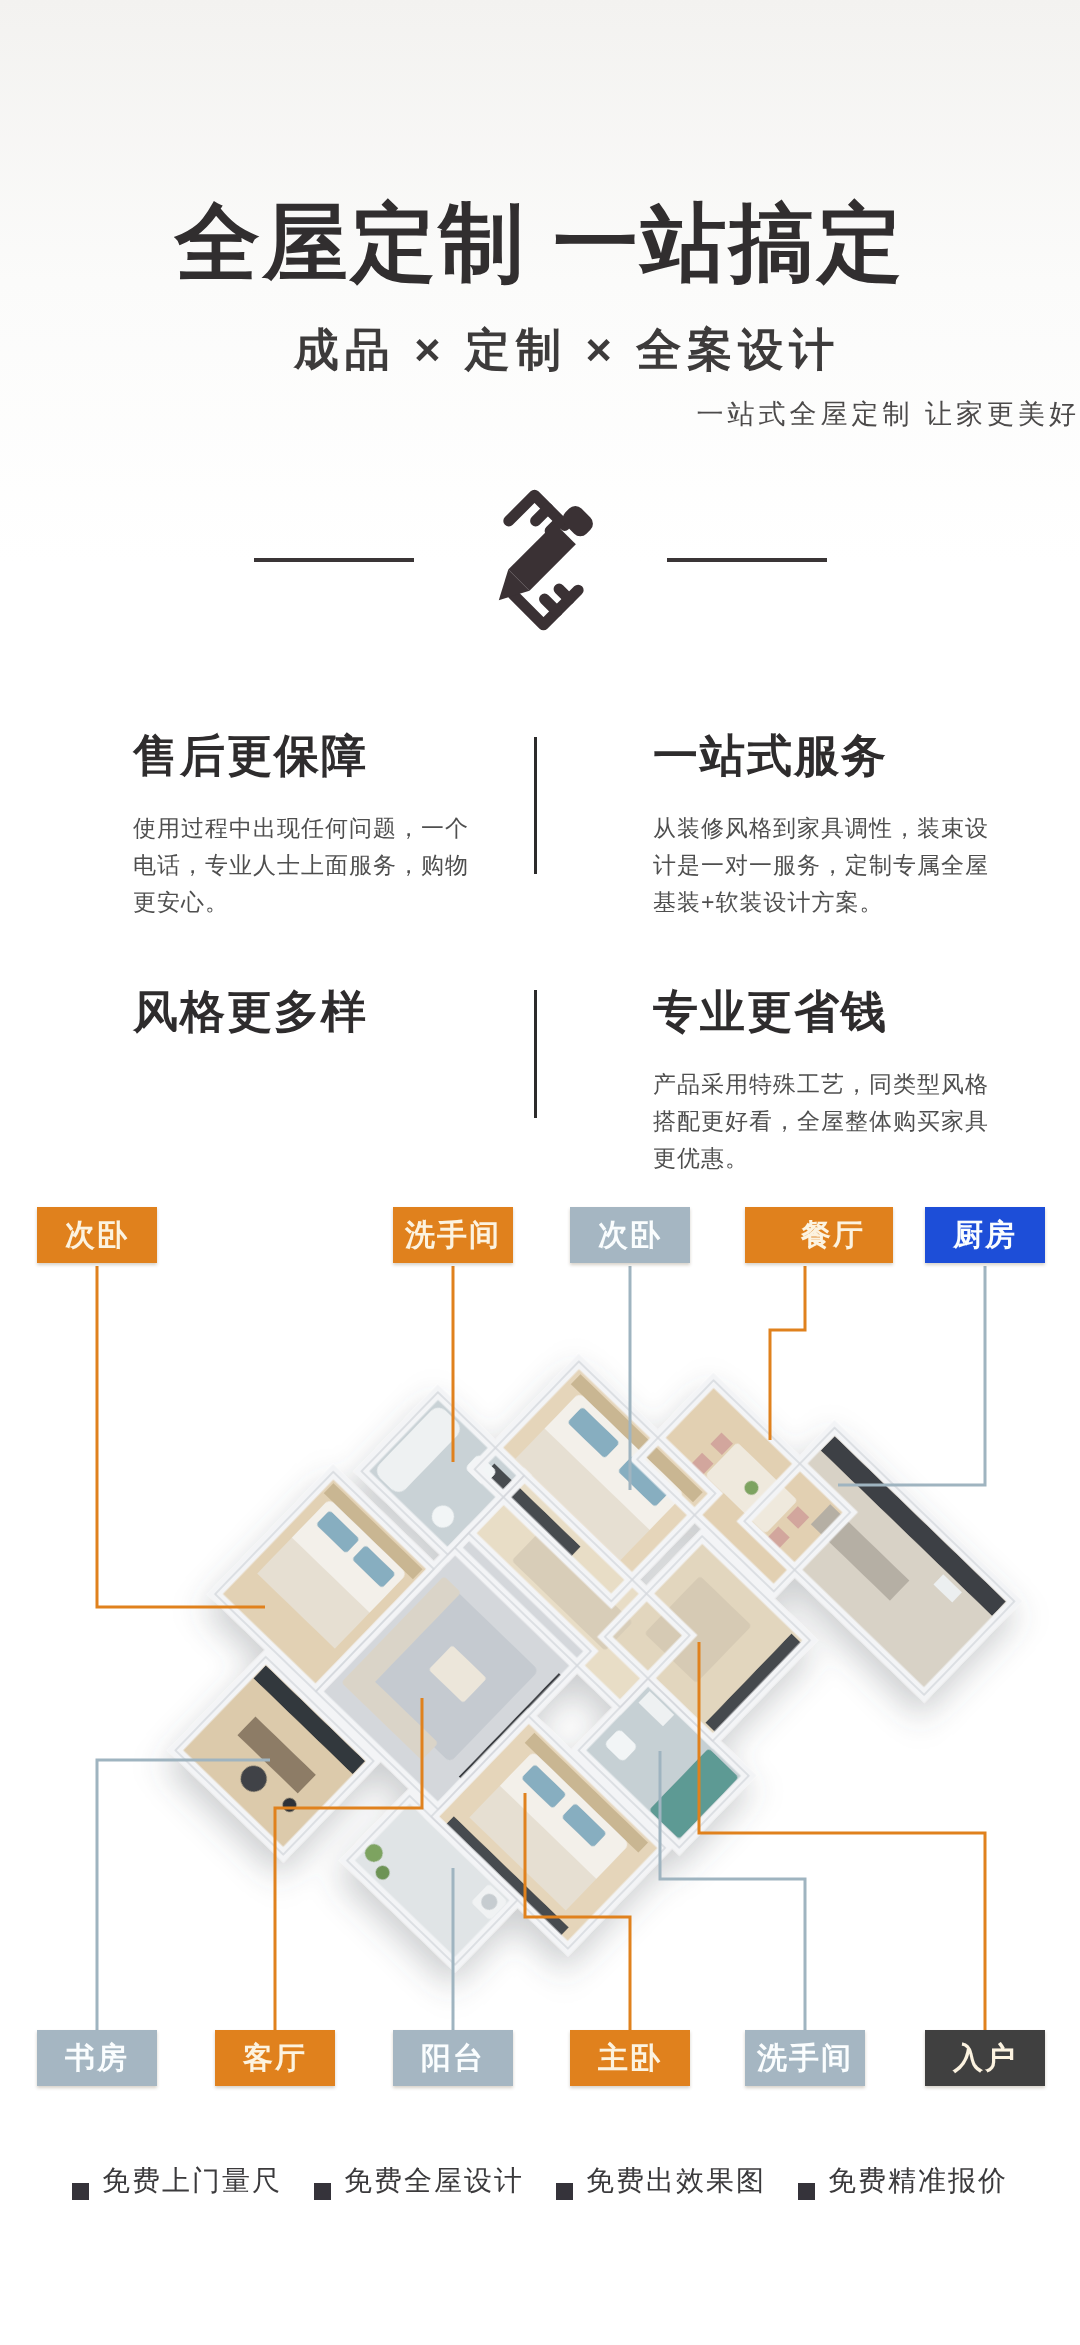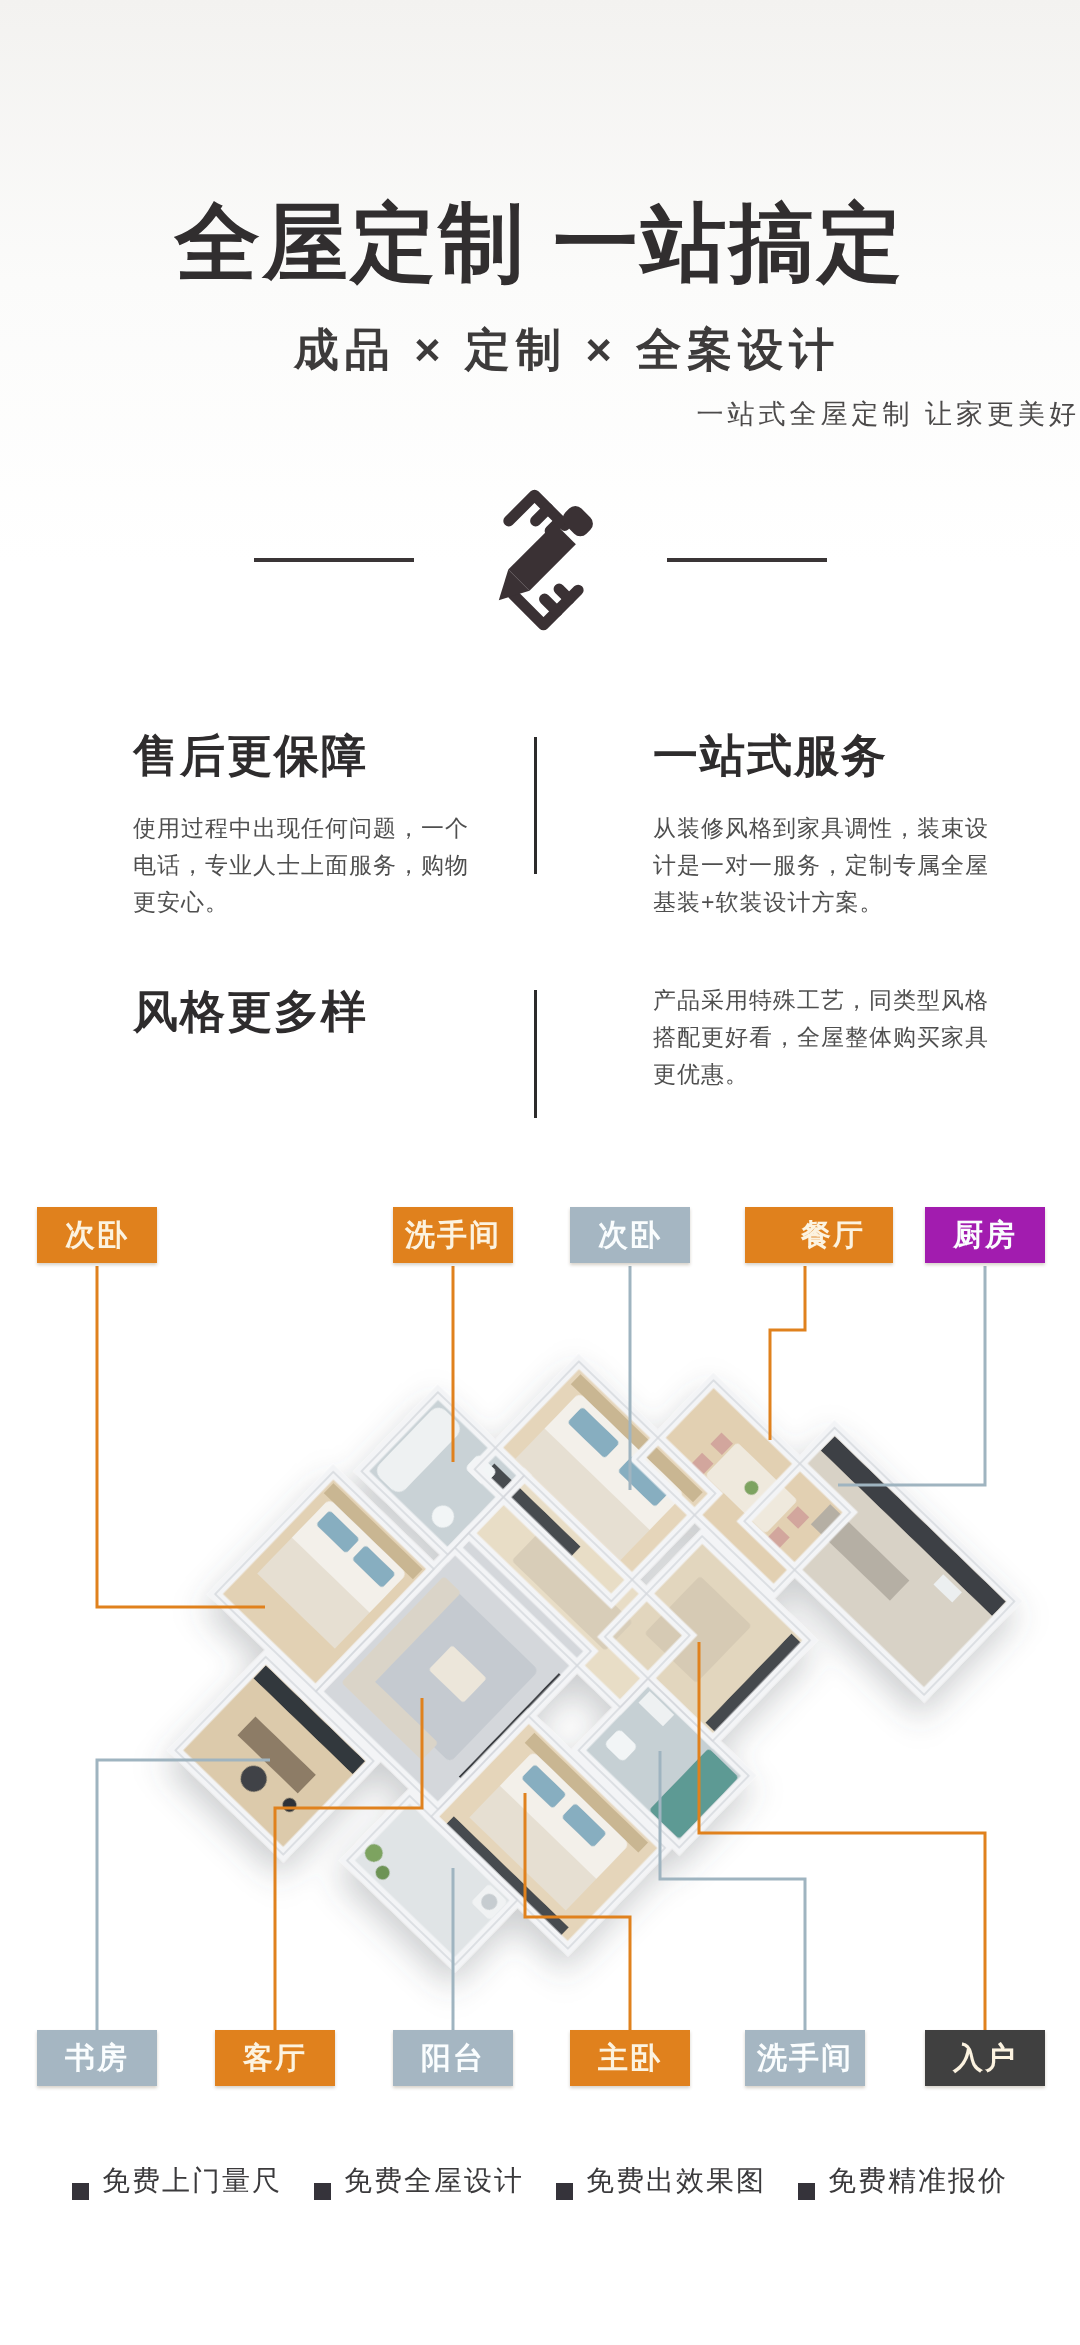--- a/index.html
+++ b/index.html
@@ -101,20 +101,21 @@
   <p>使用过程中出现任何问题，一个电话，专业人士上面服务，购物更安心。</p>
 </div>
 <div class="feature f2">
   <h2>一站式服务</h2>
   <p>从装修风格到家具调性，装束设计是一对一服务，定制专属全屋基装+软装设计方案。</p>
 </div>
 <div class="feature f3">
   <h2>风格更多样</h2>
 </div>
 <div class="feature f4">
+  <h2>专业更省钱</h2>
   <p>产品采用特殊工艺，同类型风格搭配更好看，全屋整体购买家具更优惠。</p>
 </div>
 <div class="v-divider d1"></div>
 <div class="v-divider d2"></div>
 
 <svg class="plan-svg" viewBox="0 0 1080 880">
   <defs>
     <filter id="planShadow" x="-30%" y="-30%" width="160%" height="160%">
       <feDropShadow dx="8" dy="14" stdDeviation="16" flood-color="#4a5058" flood-opacity="0.28"></feDropShadow>
     </filter>
@@ -240,21 +241,21 @@
     <polyline points="630,825 630,712 525,712 525,588" stroke="#e0811d"></polyline>
     <polyline points="805,825 805,674 660,674 660,546" stroke="#9fb4c0"></polyline>
     <polyline points="985,825 985,628 699,628 699,437" stroke="#e0811d"></polyline>
   </g>
 </svg>
 
 <div class="room-label row-top c1 v-orange" style="background: rgb(224, 129, 29);">次卧</div>
 <div class="room-label row-top c3 v-orange" style="background: rgb(224, 129, 29);">洗手间</div>
 <div class="room-label row-top c4 v-gray_blue" style="background: rgb(165, 182, 194);">次卧</div>
 <div class="room-label row-top c5 v-orange" style="background: rgb(224, 129, 29); padding-left: 28px;">餐厅</div>
-<div class="room-label row-top c6 v-gray_blue" style="background: #a21caf;">厨房</div>
+<div class="room-label row-top c6 v-gray_blue" style="background: #1d4ed8;">厨房</div>
 
 <div class="room-label row-bottom c1 v-gray_blue" style="background: rgb(165, 182, 194);">书房</div>
 <div class="room-label row-bottom c2 v-orange" style="background: rgb(224, 129, 29);">客厅</div>
 <div class="room-label row-bottom c3 v-gray_blue" style="background: rgb(165, 182, 194);">阳台</div>
 <div class="room-label row-bottom c4 v-orange" style="background: rgb(224, 129, 29);">主卧</div>
 <div class="room-label row-bottom c5 v-gray_blue" style="background: rgb(165, 182, 194);">洗手间</div>
 <div class="room-label row-bottom c6 v-orange" style="background: #404040;">入户</div>
 
 <div class="bullets">
   <div class="bullet">

